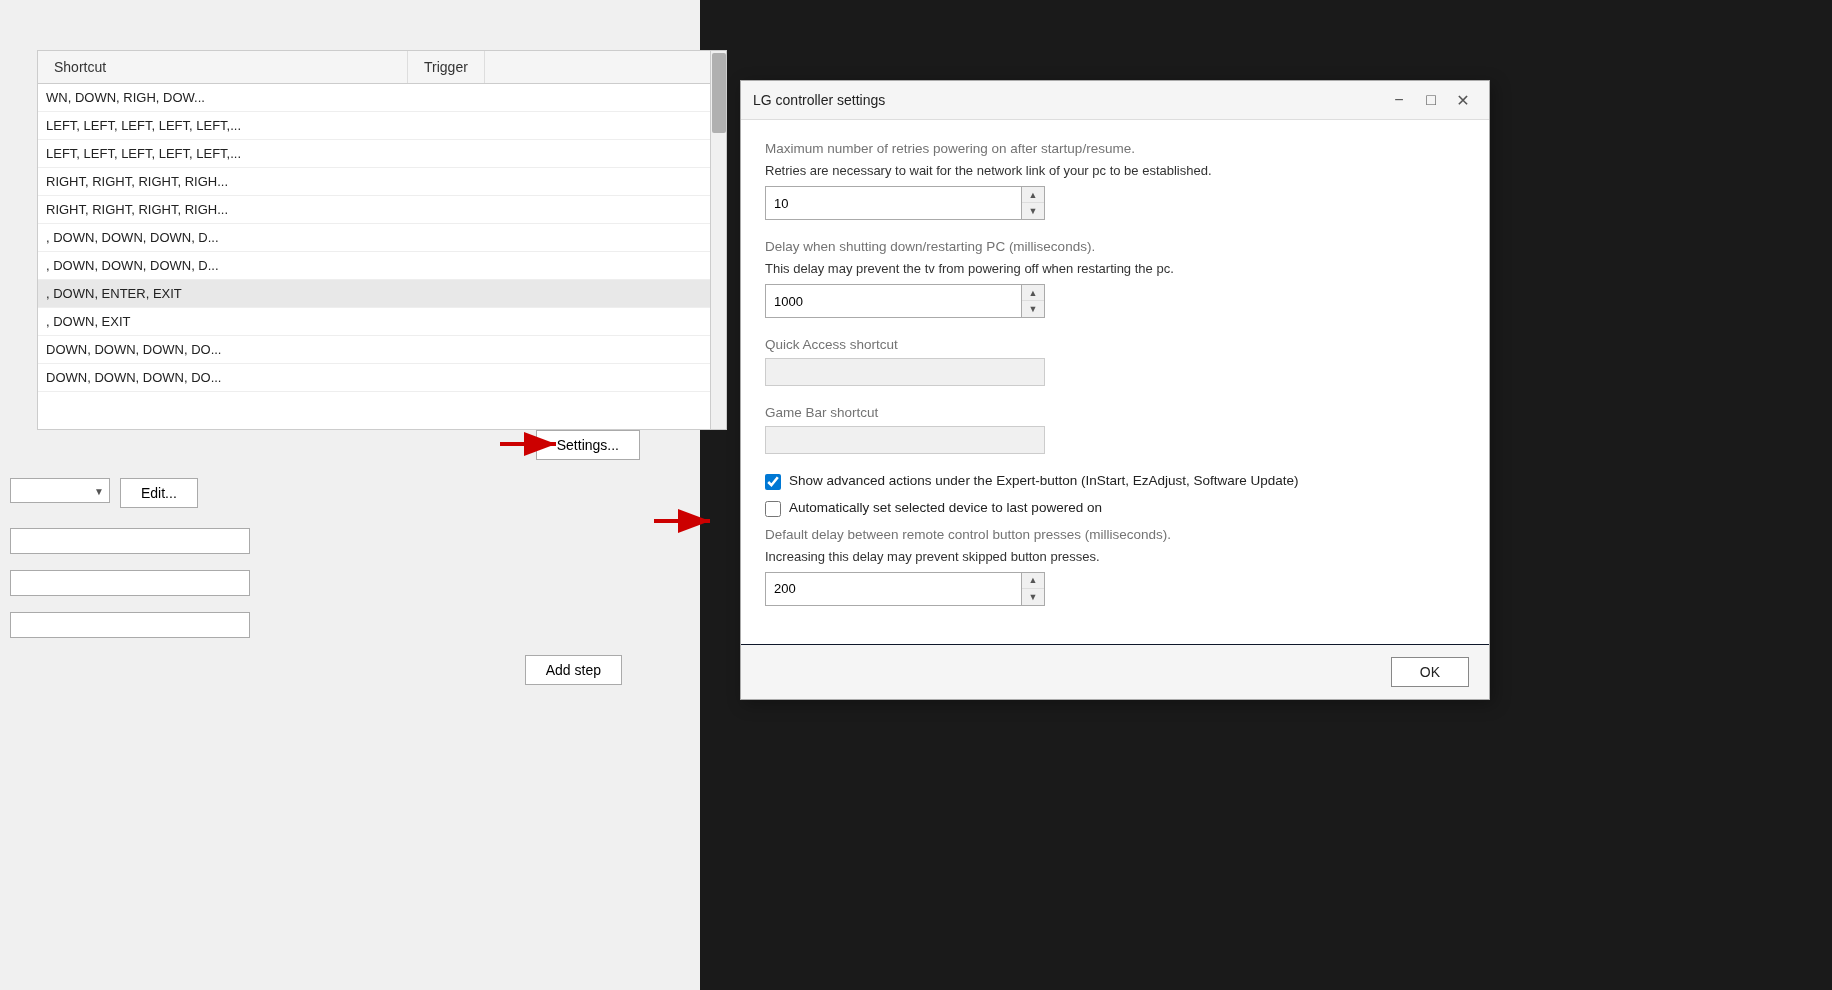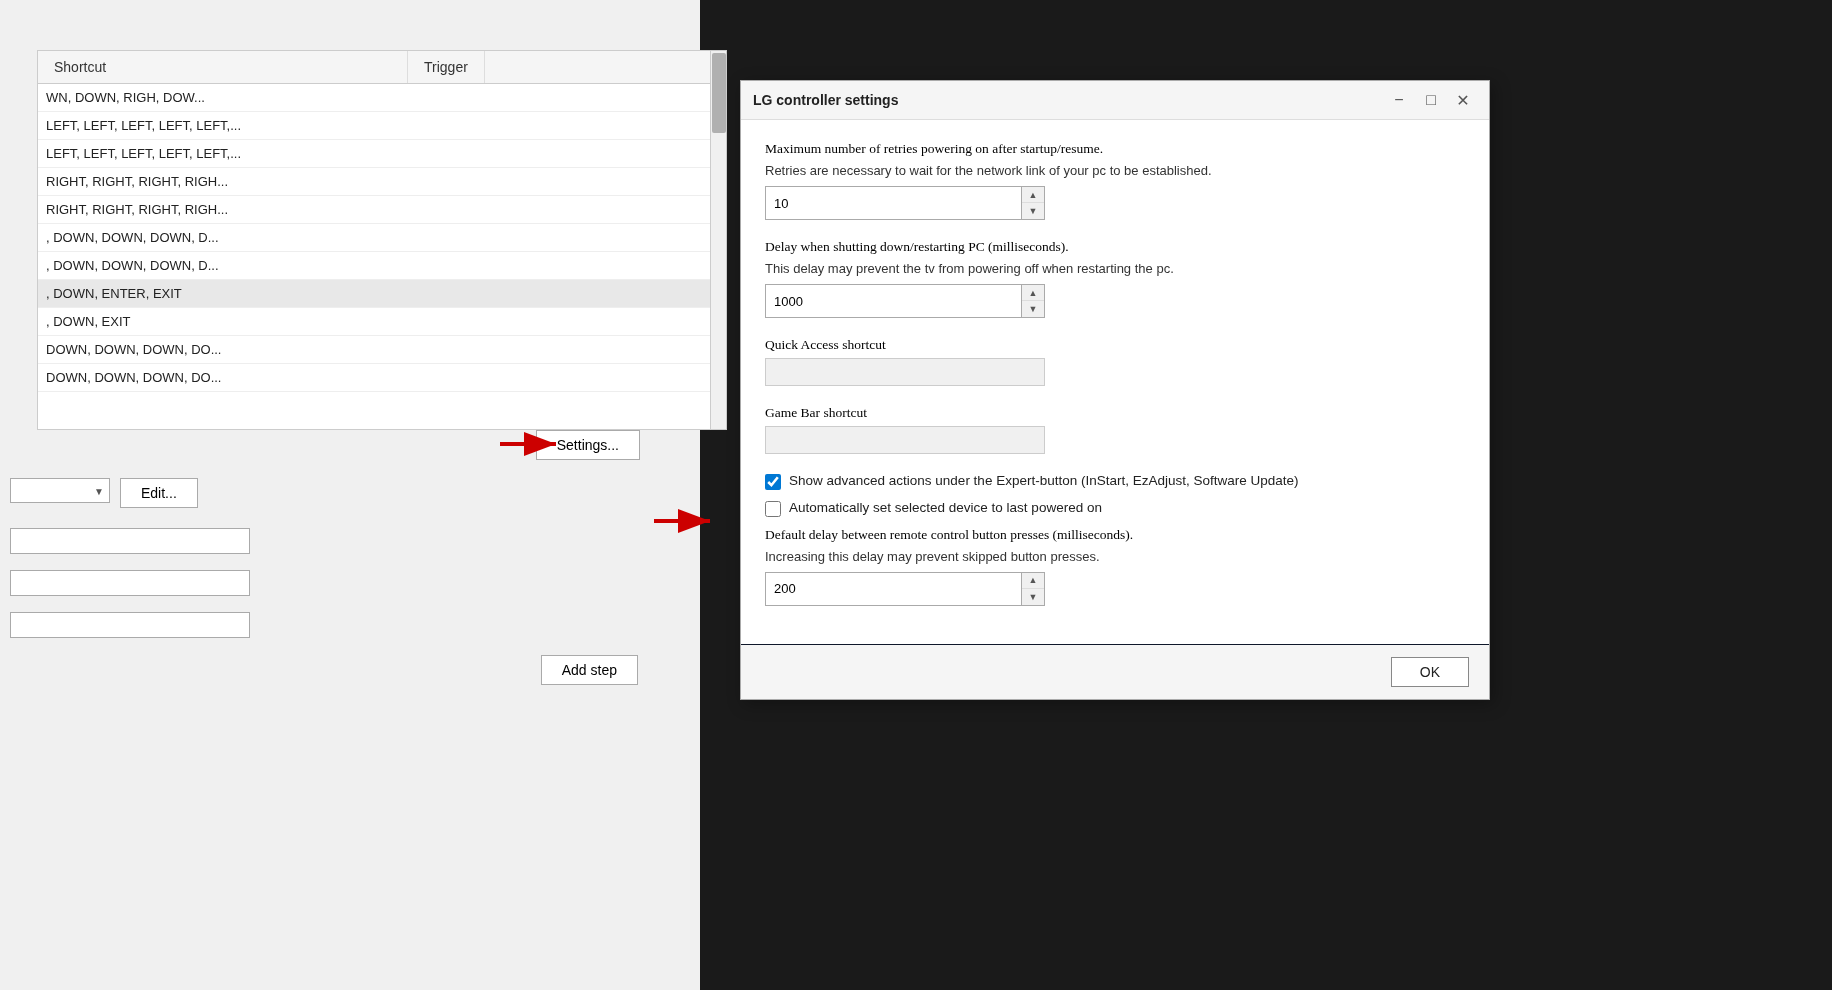--- a/index.html
+++ b/index.html
@@ -144,21 +144,21 @@
       display: flex;
       align-items: center;
       justify-content: space-between;
       background: #f5f5f5;
       padding: 8px 12px;
       border-bottom: 1px solid #ddd;
     }
 
     .modal-title {
       font-size: 14px;
-      font-weight: bold;
+      font-weight: normal;
       color: #222;
     }
 
     .modal-controls {
       display: flex;
       gap: 4px;
     }
 
     .modal-ctrl-btn {
       width: 28px;
@@ -178,24 +178,23 @@
       padding: 20px 24px;
       background: white;
     }
 
     .setting-group {
       margin-bottom: 18px;
     }
 
     .setting-label {
       font-size: 13.5px;
-      color: #000000;
+      color: #737373;
       margin-bottom: 3px;
       line-height: 1.4;
-      font-family: Liberation Serif, serif;
     }
 
     .setting-label-secondary {
       font-size: 13px;
       color: #333;
       margin-bottom: 6px;
       line-height: 1.4;
     }
 
     .spinbox-wrapper {
@@ -334,21 +333,21 @@
   </div>
 
   <div style="position:absolute; top:478px; left:120px;">
     <button class="settings-btn">Edit...</button>
   </div>
 
   <div style="position:absolute; top:528px; left:10px; width:240px; height:26px; border:1px solid #aaa; background:white;"></div>
   <div style="position:absolute; top:570px; left:10px; width:240px; height:26px; border:1px solid #aaa; background:white;"></div>
   <div style="position:absolute; top:612px; left:10px; width:240px; height:26px; border:1px solid #aaa; background:white;"></div>
 
-  <div style="position:absolute; top:655px; right:62px;">
+  <div style="position:absolute; top:655px; right:78px;">
     <button class="settings-btn">Add step</button>
   </div>
 
 </div>
 
 <div class="red-arrow-1">
   <svg width="70" height="32" viewBox="0 0 70 32">
     <defs>
       <marker id="arrowhead1" markerWidth="8" markerHeight="6" refX="8" refY="3" orient="auto">
         <polygon points="0 0, 8 3, 0 6" fill="#cc0000"></polygon>

